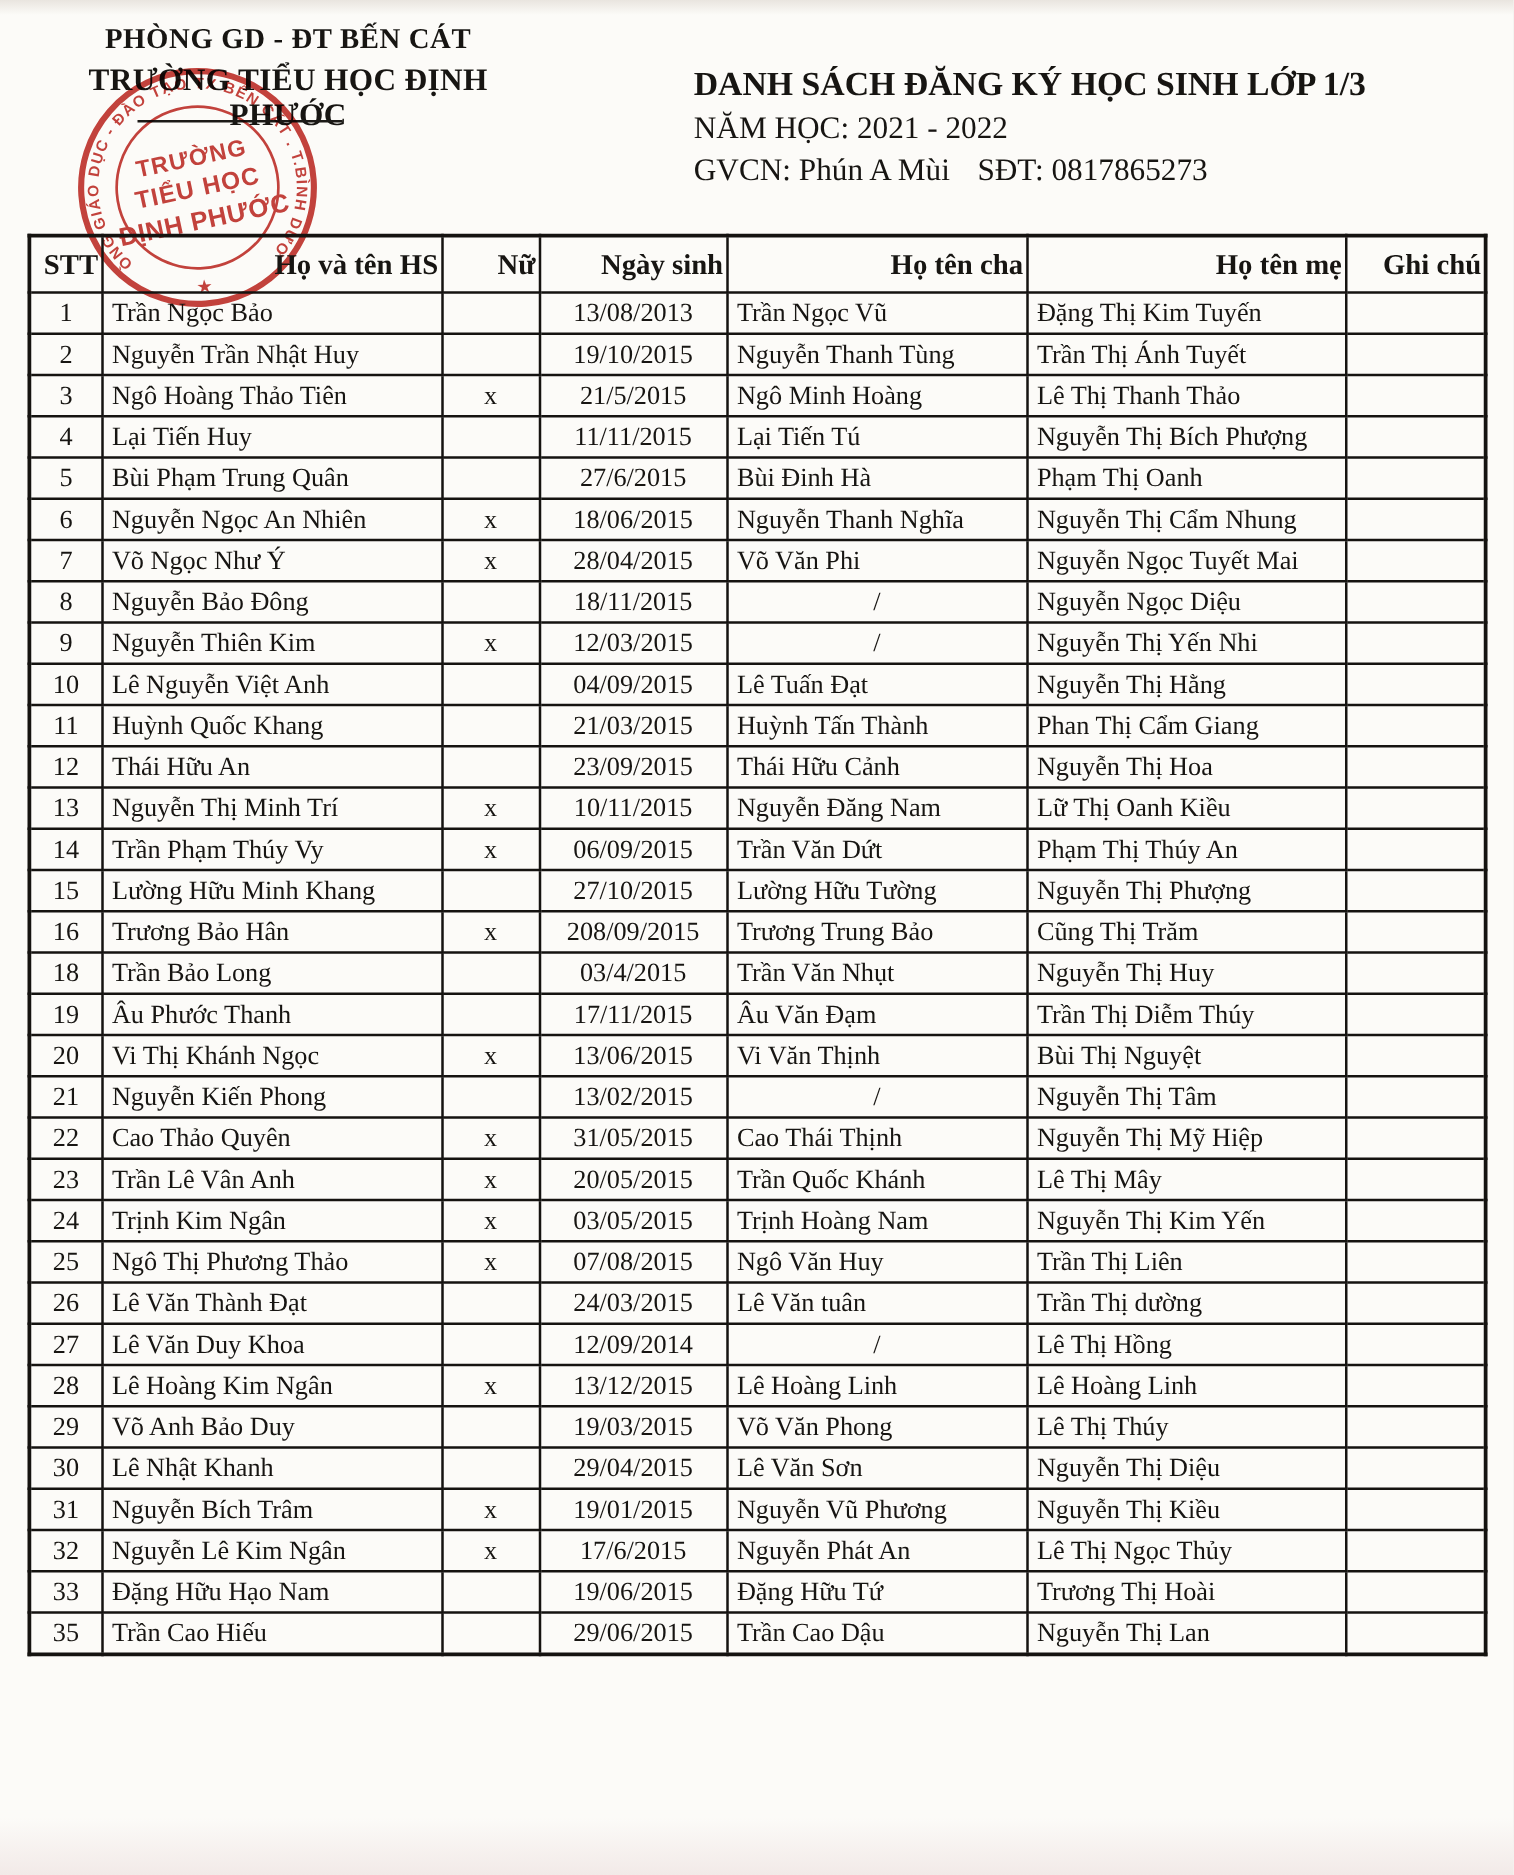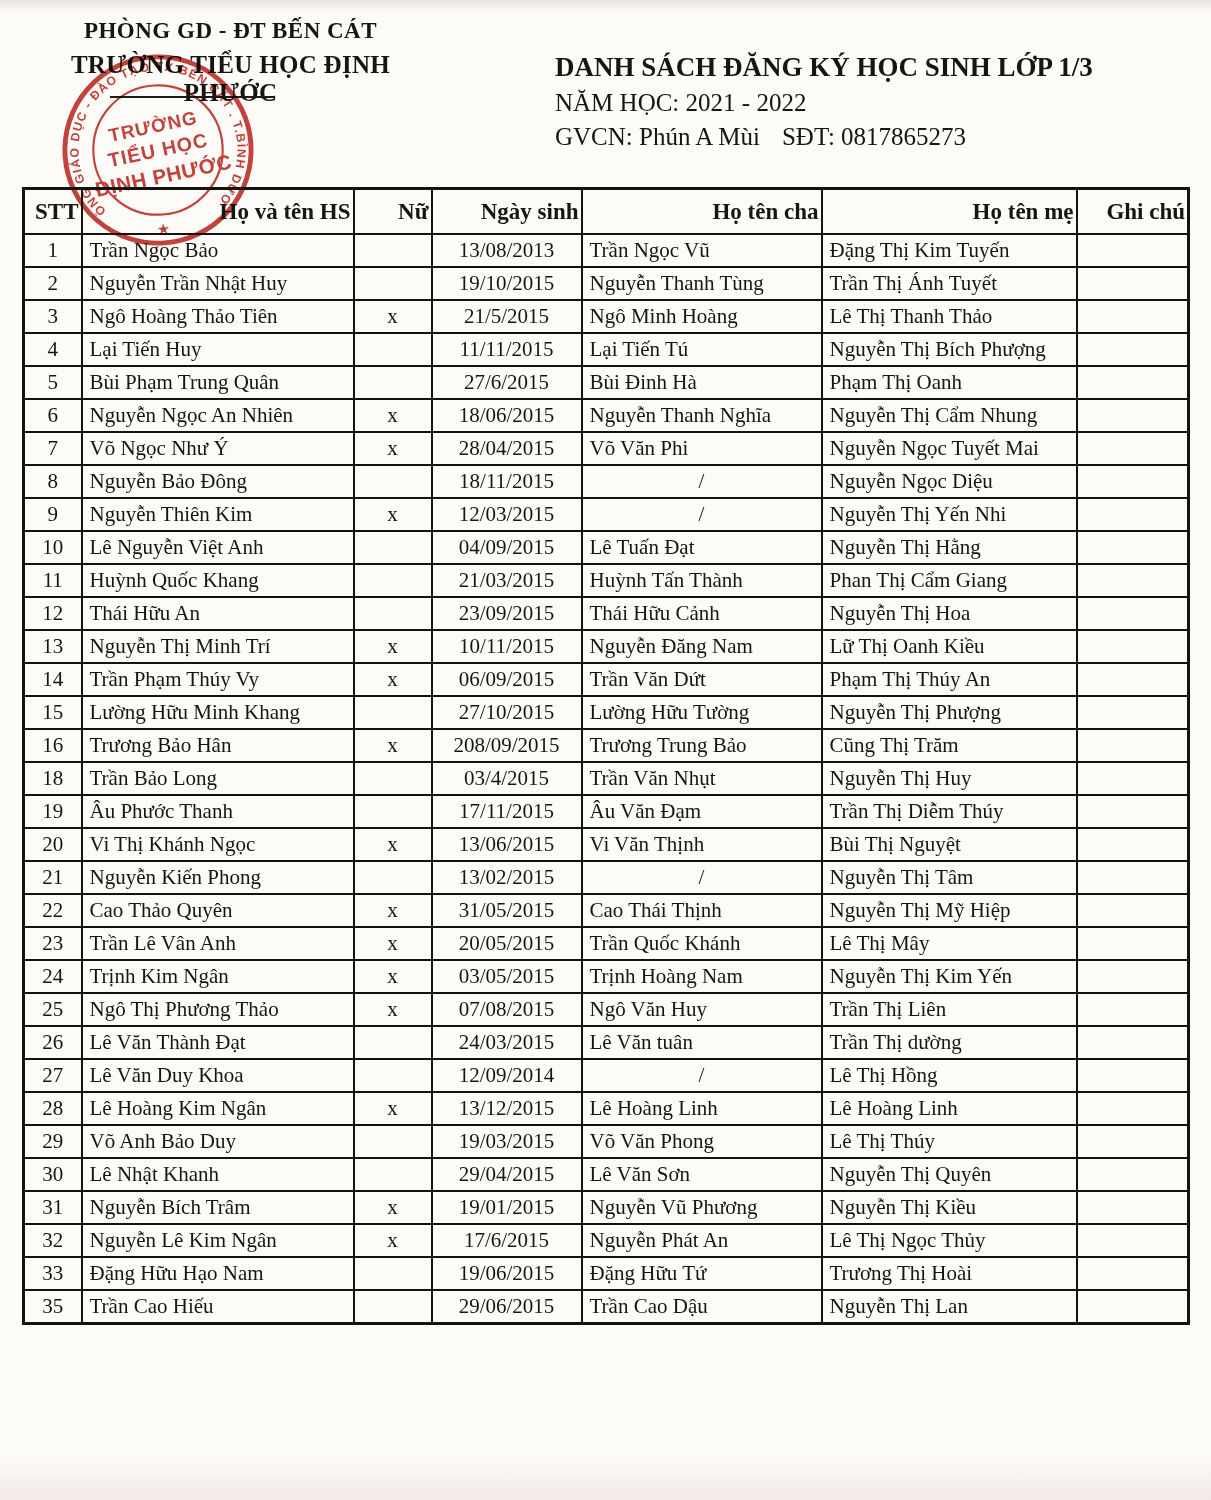--- a/index.html
+++ b/index.html
@@ -370,21 +370,21 @@
           <td class="c-father">Võ Văn Phong</td>
           <td class="c-mother">Lê Thị Thúy</td>
           <td class="c-note"></td>
         </tr>
         <tr>
           <td class="c-stt">30</td>
           <td class="c-name">Lê Nhật Khanh</td>
           <td class="c-nu"></td>
           <td class="c-dob">29/04/2015</td>
           <td class="c-father">Lê Văn Sơn</td>
-          <td class="c-mother">Nguyễn Thị Quyên</td>
+          <td class="c-mother">Nguyễn Thị Diệu</td>
           <td class="c-note"></td>
         </tr>
         <tr>
           <td class="c-stt">31</td>
           <td class="c-name">Nguyễn Bích Trâm</td>
           <td class="c-nu">x</td>
           <td class="c-dob">19/01/2015</td>
           <td class="c-father">Nguyễn Vũ Phương</td>
           <td class="c-mother">Nguyễn Thị Kiều</td>
           <td class="c-note"></td>

